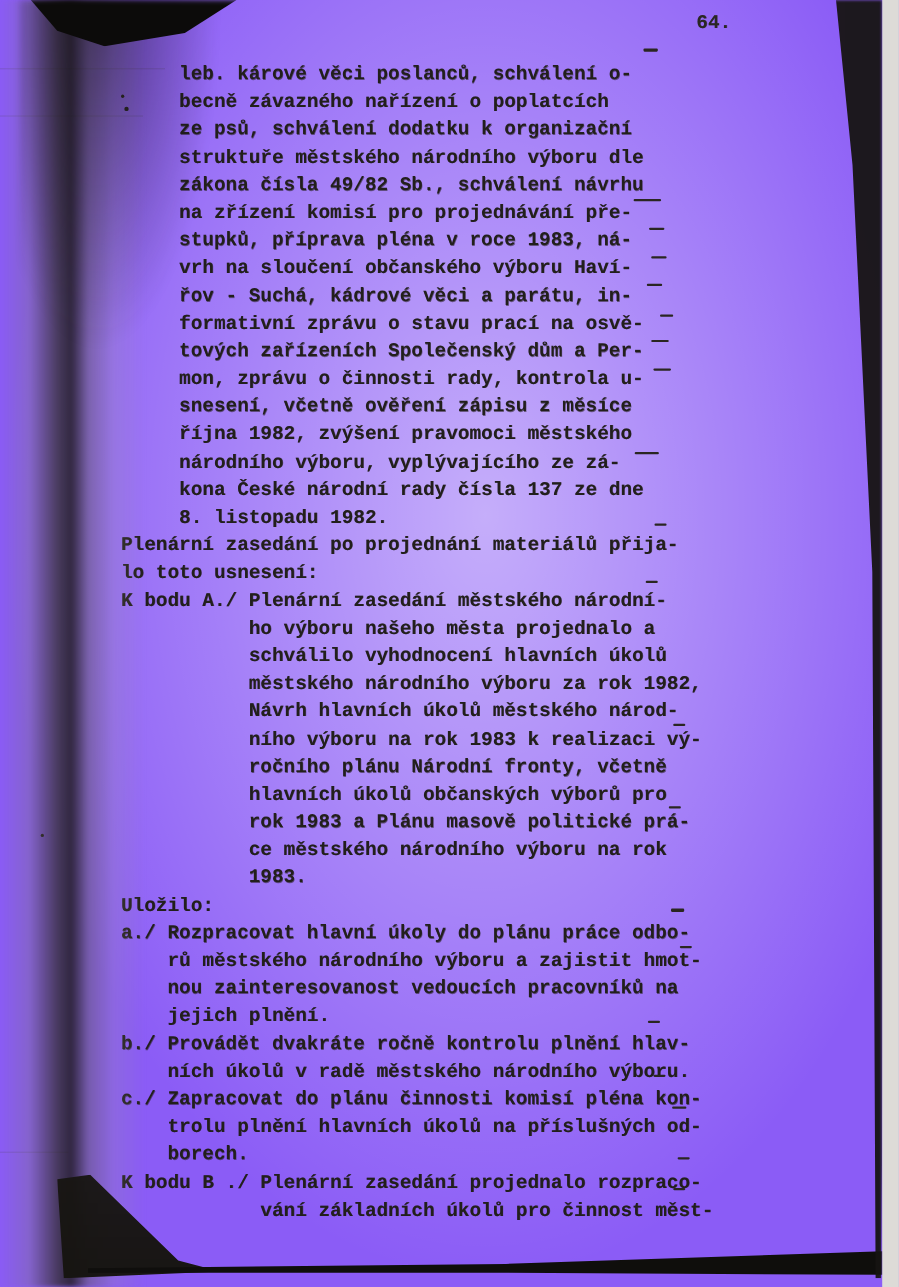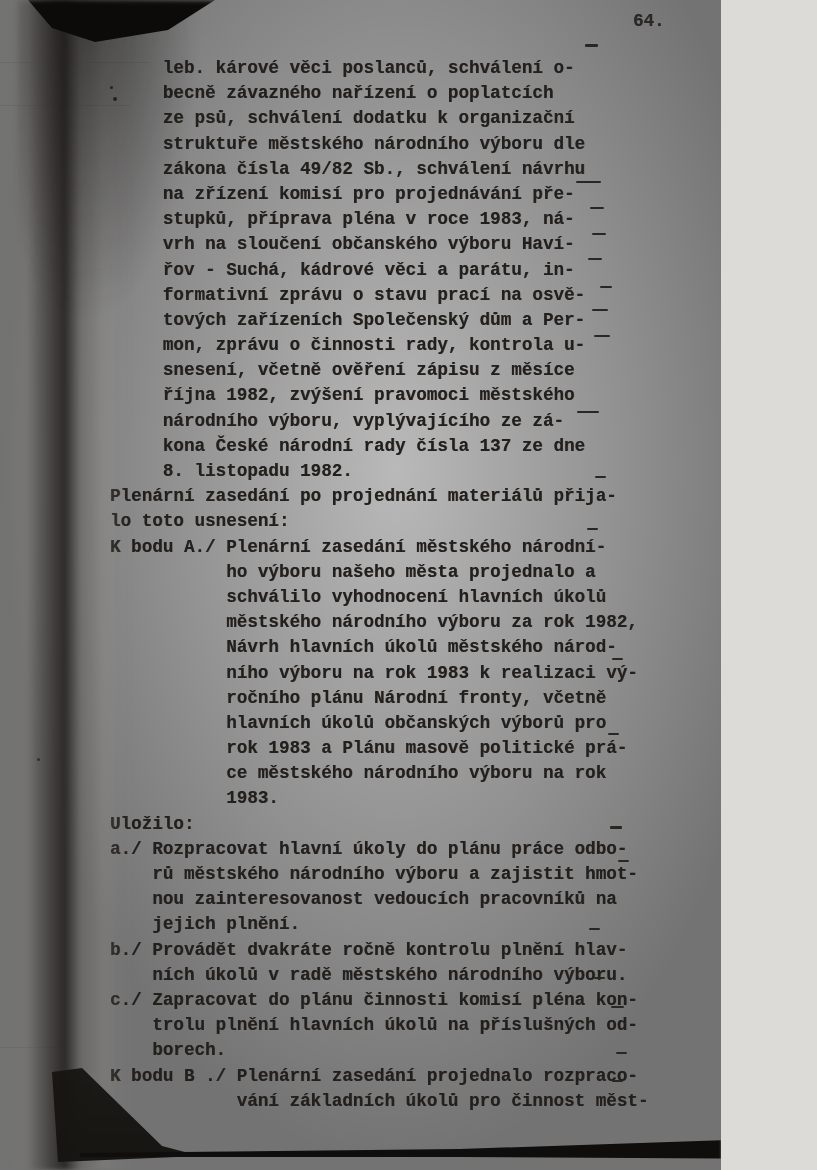--- a/index.html
+++ b/index.html
@@ -1,18 +1,18 @@
 <!DOCTYPE html>
 <html><head>
 <meta charset="utf-8">
 <style>
   html,body { margin:0; padding:0; background:#dddbd7; }
   .page {
-    position:relative; width:721px; height:1170px; overflow:hidden;
-    background:#737373;
+    position:relative; width:802px; height:1170px; overflow:hidden;
+    background:#8b5cf6;
     font-family:"Liberation Mono","DejaVu Sans Mono",monospace;
   }
   
   .paper-tone {
     position:absolute; inset:0;
     background: radial-gradient(ellipse at 55% 40%, rgba(255,255,255,0.5), rgba(255,255,255,0) 70%);
   }
   
   .text-block {
     position:absolute; left:110px; top:56px;

